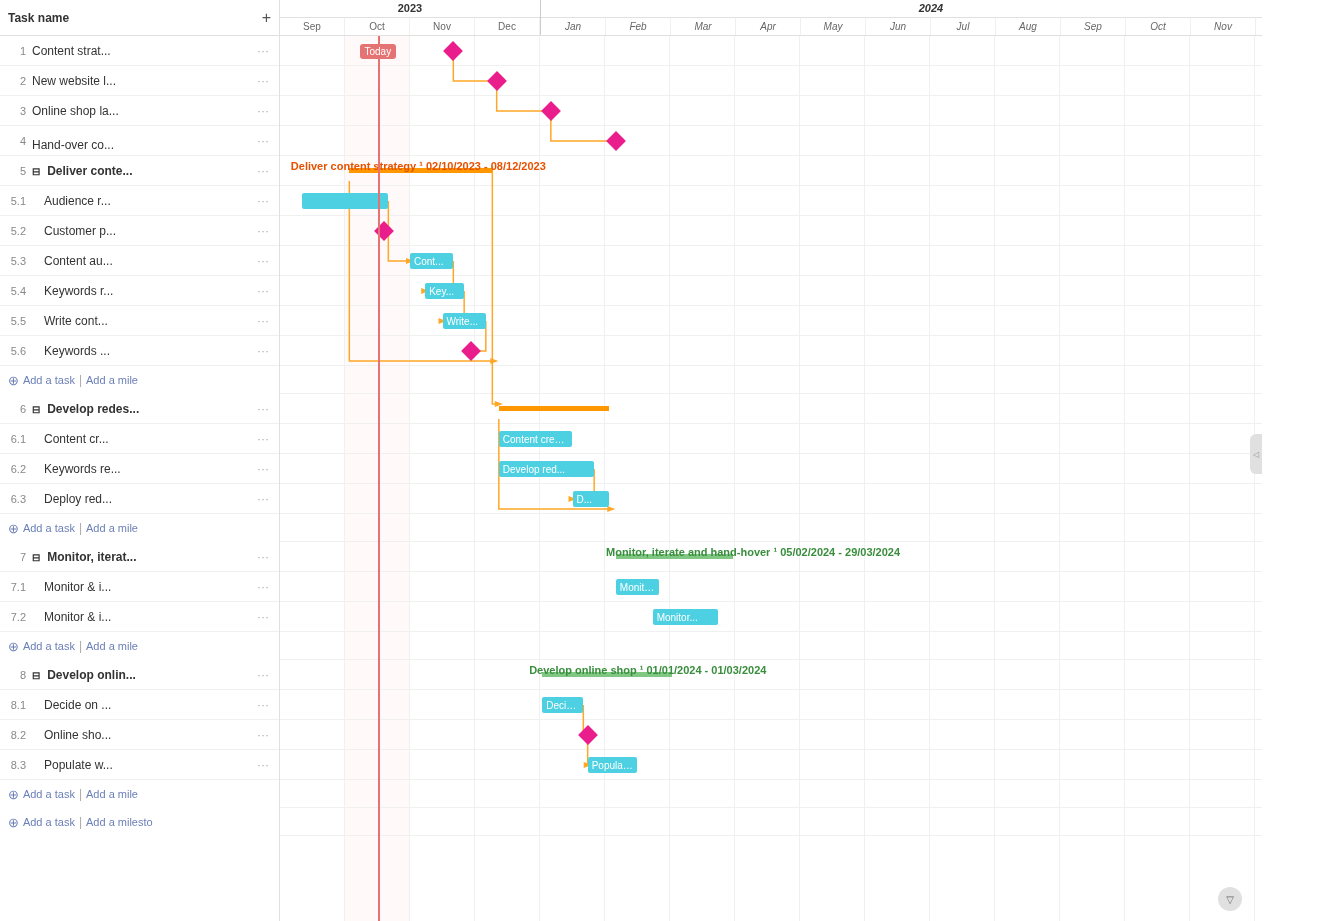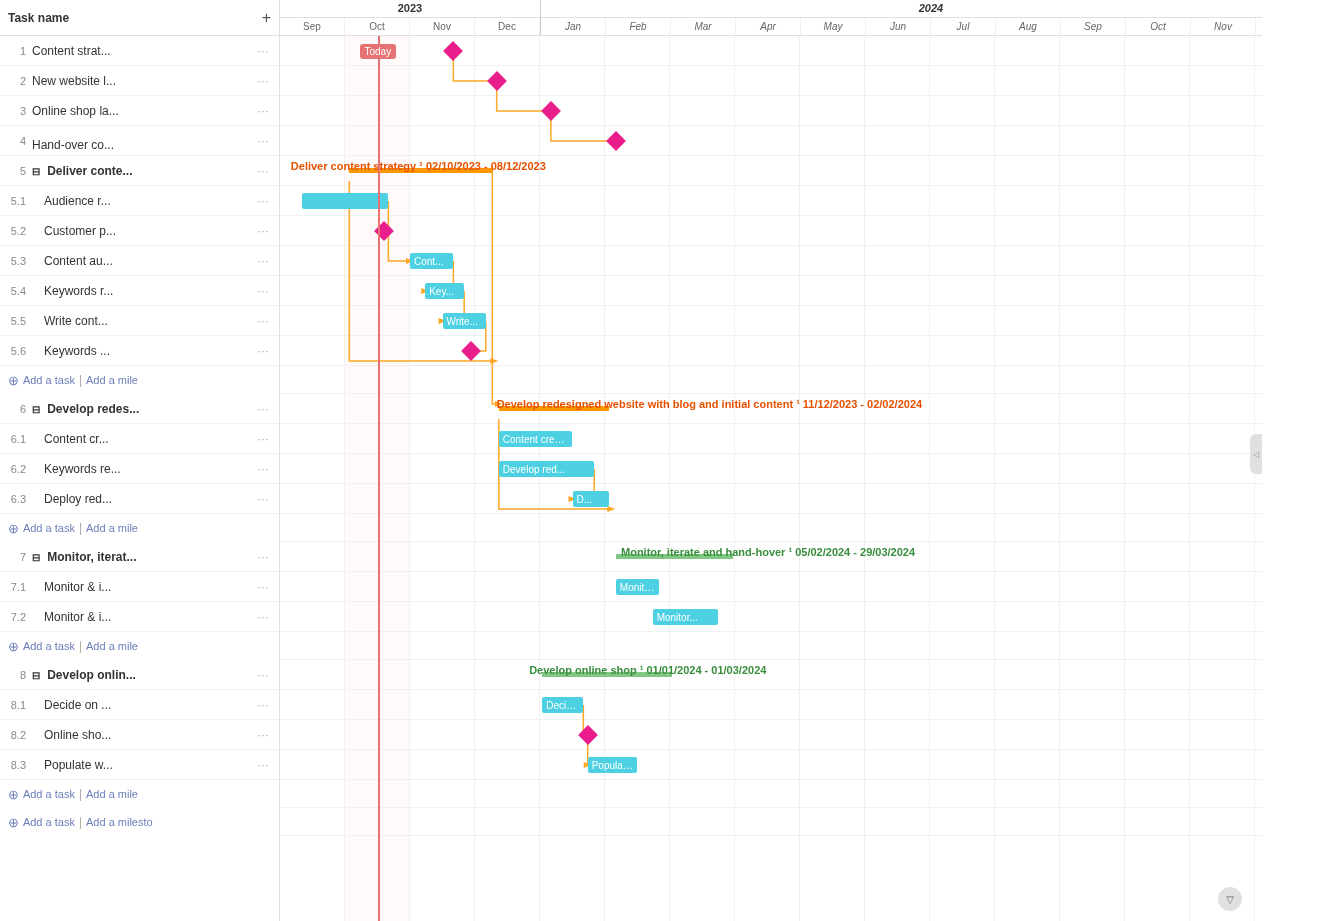--- a/index.html
+++ b/index.html
@@ -283,32 +283,31 @@
         <div style="position: absolute; left: 130px; top: 217px; width: 43.3333px; height: 16px; background: rgb(77, 208, 225); border-radius: 2px; z-index: 8; display: flex; align-items: center; overflow: hidden;">
           <span style="color: rgb(255, 255, 255); font-size: 10px; padding: 0px 4px; overflow: hidden; text-overflow: ellipsis; white-space: nowrap;">Cont...</span>
         </div>
         <div style="position: absolute; left: 145.167px; top: 247px; width: 39px; height: 16px; background: rgb(77, 208, 225); border-radius: 2px; z-index: 8; display: flex; align-items: center; overflow: hidden;">
           <span style="color: rgb(255, 255, 255); font-size: 10px; padding: 0px 4px; overflow: hidden; text-overflow: ellipsis; white-space: nowrap;">Key...</span>
         </div>
         <div style="position: absolute; left: 162.5px; top: 277px; width: 43.3333px; height: 16px; background: rgb(77, 208, 225); border-radius: 2px; z-index: 8; display: flex; align-items: center; overflow: hidden;">
           <span style="color: rgb(255, 255, 255); font-size: 10px; padding: 0px 4px; overflow: hidden; text-overflow: ellipsis; white-space: nowrap;">Write...</span>
         </div>
         <div style="position: absolute; left: 183.667px; top: 308px; width: 14px; height: 14px; background: rgb(233, 30, 140); transform: rotate(45deg); z-index: 9;"></div>
-        <div style="position: absolute; left: 216.667px; top: 362px; font-size: 11px; font-weight: 600; color: rgb(230, 81, 0); z-index: 8; white-space: nowrap;">Develop redesigned website with blog and initial content ¹ 11/12/2023 - 02/02/2024</div>
         <div style="position: absolute; left: 218.833px; top: 370px; width: 110.5px; height: 5px; background: rgb(255, 152, 0); z-index: 7;"></div>
         <div style="position: absolute; left: 218.833px; top: 395px; width: 73.6667px; height: 16px; background: rgb(77, 208, 225); border-radius: 2px; z-index: 8; display: flex; align-items: center; overflow: hidden;">
           <span style="color: rgb(255, 255, 255); font-size: 10px; padding: 0px 4px; overflow: hidden; text-overflow: ellipsis; white-space: nowrap;">Content creation</span>
         </div>
         <div style="position: absolute; left: 218.833px; top: 425px; width: 95.3333px; height: 16px; background: rgb(77, 208, 225); border-radius: 2px; z-index: 8; display: flex; align-items: center; overflow: hidden;">
           <span style="color: rgb(255, 255, 255); font-size: 10px; padding: 0px 4px; overflow: hidden; text-overflow: ellipsis; white-space: nowrap;">Develop red...</span>
         </div>
         <div style="position: absolute; left: 292.5px; top: 455px; width: 36.8333px; height: 16px; background: rgb(77, 208, 225); border-radius: 2px; z-index: 8; display: flex; align-items: center; overflow: hidden;">
           <span style="color: rgb(255, 255, 255); font-size: 10px; padding: 0px 4px; overflow: hidden; text-overflow: ellipsis; white-space: nowrap;">D...</span>
         </div>
-        <div style="position: absolute; left: 341px; top: 510px; font-size: 11px; font-weight: 600; color: rgb(56, 142, 60); z-index: 8; white-space: nowrap;">Monitor, iterate and hand-hover ¹ 05/02/2024 - 29/03/2024</div>
+        <div style="position: absolute; left: 326px; top: 510px; font-size: 11px; font-weight: 600; color: rgb(56, 142, 60); z-index: 8; white-space: nowrap;">Monitor, iterate and hand-hover ¹ 05/02/2024 - 29/03/2024</div>
         <div style="position: absolute; left: 335.833px; top: 518px; width: 117px; height: 5px; background: rgb(129, 199, 132); z-index: 7;"></div>
         <div style="position: absolute; left: 335.833px; top: 543px; width: 43.3333px; height: 16px; background: rgb(77, 208, 225); border-radius: 2px; z-index: 8; display: flex; align-items: center; overflow: hidden;">
           <span style="color: rgb(255, 255, 255); font-size: 10px; padding: 0px 4px; overflow: hidden; text-overflow: ellipsis; white-space: nowrap;">Monitor ...</span>
         </div>
         <div style="position: absolute; left: 372.667px; top: 573px; width: 65px; height: 16px; background: rgb(77, 208, 225); border-radius: 2px; z-index: 8; display: flex; align-items: center; overflow: hidden;">
           <span style="color: rgb(255, 255, 255); font-size: 10px; padding: 0px 4px; overflow: hidden; text-overflow: ellipsis; white-space: nowrap;">Monitor...</span>
         </div>
         <div style="position: absolute; left: 249.167px; top: 628px; font-size: 11px; font-weight: 600; color: rgb(56, 142, 60); z-index: 8; white-space: nowrap;">Develop online shop ¹ 01/01/2024 - 01/03/2024</div>
         <div style="position: absolute; left: 262.167px; top: 636px; width: 130px; height: 5px; background: rgb(129, 199, 132); z-index: 7;"></div>
         <div style="position: absolute; left: 262.167px; top: 661px; width: 41.1667px; height: 16px; background: rgb(77, 208, 225); border-radius: 2px; z-index: 8; display: flex; align-items: center; overflow: hidden;">

